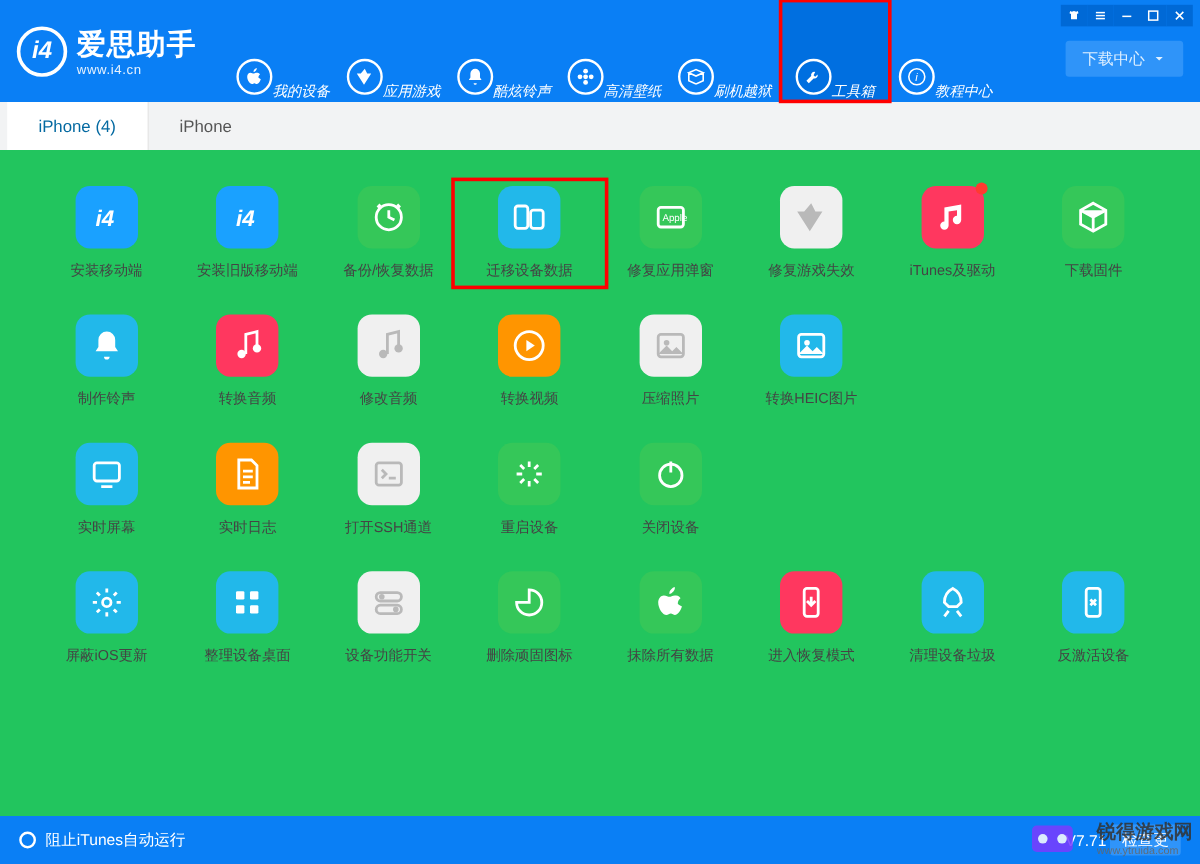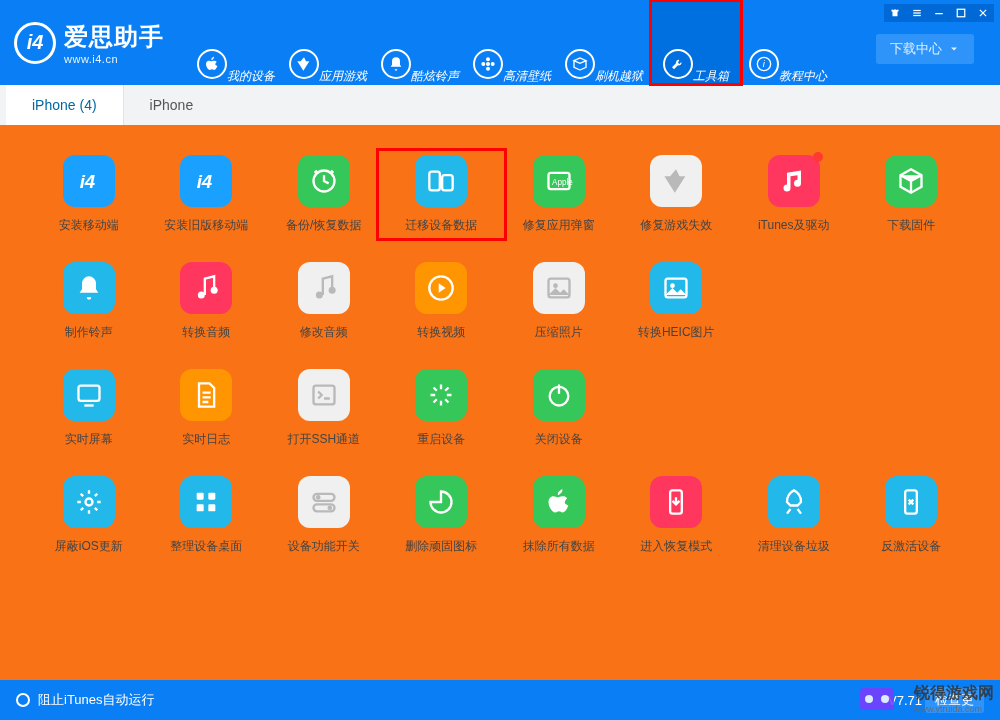--- a/index.html
+++ b/index.html
@@ -16,30 +16,30 @@
 .nav-item { width:92px; display:flex; flex-direction:row; align-items:flex-end; justify-content:center; cursor:pointer; position:relative;font-style:italic; }
 .nav-item.active { background:#006fe0; }
 .nav-icon { width:30px; height:30px; border-radius:50%; border:2px solid #fff; display:flex; align-items:center; justify-content:center; margin-bottom:6px; }
 .nav-icon svg { width:16px; height:16px; fill:#fff; }
 .nav-label { font-size:12px; }
 .nav-item.hl { outline:3px solid #ff0000; outline-offset:-2px; }
 
 .titlebar-controls { position:absolute; top:4px; right:6px; display:flex; gap:0; }
 .tc-btn { width:22px; height:18px; background:#0069d6; display:flex; align-items:center; justify-content:center; font-size:11px; color:#fff; cursor:pointer; }
 .tc-btn svg{width:10px;height:10px;fill:#fff;}
-.dl-center { position:absolute; top:34px; right:26px; background:#2f94f9; border-radius:3px; padding:6px 14px; font-size:13px; color:#dff0ff; cursor:pointer; display:flex; align-items:center; gap:6px;}
+.dl-center { position:absolute; top:34px; right:14px; background:#2f94f9; border-radius:3px; padding:6px 14px; font-size:13px; color:#dff0ff; cursor:pointer; display:flex; align-items:center; gap:6px;}
 .dl-center svg{width:12px;height:12px;fill:#dff0ff;}
 
 
 .tabs { height:40px; background:#f2f3f4; display:flex; align-items:flex-end; padding-left:6px; }
 .tab { padding:0 26px; height:40px; line-height:40px; font-size:14px; color:#555; cursor:pointer; }
 .tab.active { background:#fff; color:#0369a1; border-right:1px solid #e3e3e3; }
 
 
-.content { background:#f97316; padding:30px 30px 10px 30px; height:555px; }
+.content { background:#22c55e; padding:30px 30px 10px 30px; height:555px; }
 .grid { display:grid; grid-template-columns:repeat(8, 1fr); row-gap:28px; column-gap:0; }
 .tool { display:flex; flex-direction:column; align-items:center; cursor:pointer; }
 .tool.hl { outline:3px solid #ff0000; outline-offset:4px; padding:0 2px;}
 .tile { width:52px; height:52px; border-radius:12px; display:flex; align-items:center; justify-content:center; margin-bottom:10px; position:relative; }
 .tile svg { width:28px; height:28px; fill:#fff; }
 .tile.gray svg { fill:#b9b9b9; }
 .tool-label { font-size:12px; color:#444; text-align:center; white-space:nowrap; }
 .dot { position:absolute; top:-3px; right:-3px; width:10px; height:10px; background:#ff3b30; border-radius:50%; }
 
 .c-blue   { background:#1aa1ff; }

